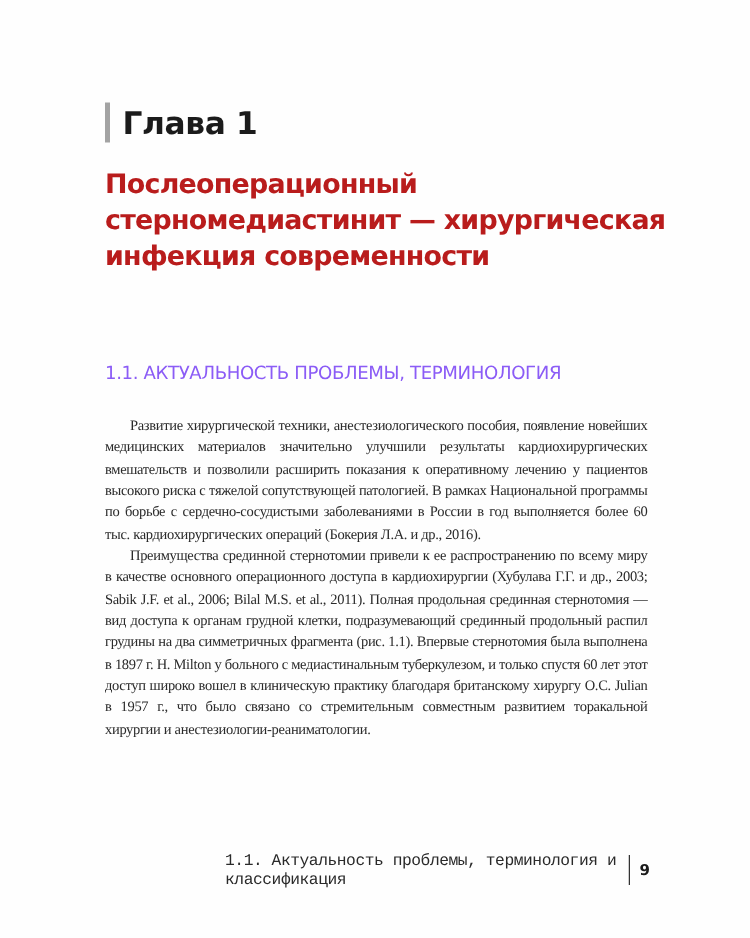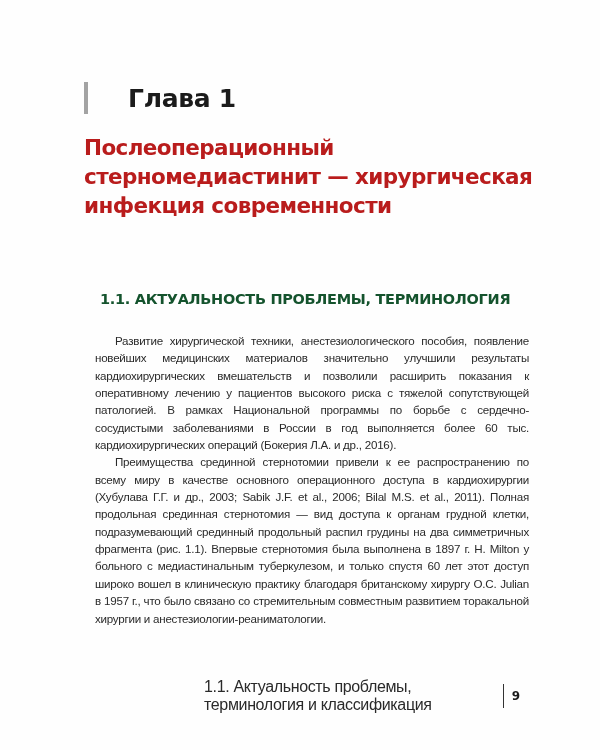--- a/index.html
+++ b/index.html
@@ -1,34 +1,34 @@
 <!DOCTYPE html>
 <html><head>
 <meta charset="utf-8">
 <style>
   html, body { margin: 0; padding: 0; background: #fefefe; }
   body { width: 600px; height: 750px; position: relative; overflow: hidden; color: #1e1e1e; }
   .page { position: absolute; left: 0; top: 0; width: 600px; height: 750px; }
 
-  .chapter-head { position: absolute; left: 84px; top: 82px; display: flex; align-items: center; gap: 30px; }
+  .chapter-head { position: absolute; left: 84px; top: 82px; display: flex; align-items: center; }
   .chapter-bar { width: 4px; height: 32px; background: #a3a3a3; margin-right: 10px; }
   .chapter-label { font-family: "DejaVu Sans", sans-serif; font-weight: bold; font-size: 25px; color: #1b1b1b; letter-spacing: -0.3px; }
 
   .chapter-title { position: absolute; left: 84px; top: 133px; width: 470px;
     font-family: "DejaVu Sans", sans-serif; font-weight: bold; font-size: 21.5px; line-height: 29px; color: #b91c1c; letter-spacing: -0.6px; }
 
-  .section-title { position: absolute; left: 100px; top: 290px; width: 470px;
-    font-family: "DejaVu Sans", sans-serif; font-weight: bold; font-size: 14.5px; line-height: 18px; color: #14532d; letter-spacing: -0.3px; }
+  .section-title { position: absolute; left: 84px; top: 290px; width: 470px;
+    font-family: "DejaVu Sans", sans-serif; font-weight: normal; font-size: 14.5px; line-height: 18px; color: #8b5cf6; letter-spacing: -0.3px; }
 
-  .body-text { position: absolute; left: 95px; top: 332px; width: 434px;
-    font-family: Liberation Sans, sans-serif; font-size: 11.6px; line-height: 17.35px; color: #2a2a2a; letter-spacing: -0.25px; }
+  .body-text { position: absolute; left: 84px; top: 332px; width: 434px;
+    font-family: Liberation Serif, serif; font-size: 11.6px; line-height: 17.35px; color: #2a2a2a; letter-spacing: -0.25px; }
   .body-text p { margin: 0; text-align: justify; text-indent: 20px; hyphens: manual; }
 
   .footer { position: absolute; left: 180px; top: 683px; width: 340px; height: 26px; display: flex; align-items: center; justify-content: flex-end; }
-  .footer-text { font-family: Liberation Sans, sans-serif; font-size: 16px; color: #2a2a2a; letter-spacing: -0.35px; margin-left: 24px; }
+  .footer-text { font-family: Liberation Mono, monospace; font-size: 13px; color: #2a2a2a; letter-spacing: -0.35px; }
   .footer-sep { width: 1.5px; height: 24px; background: #333; margin: 0 8px 0 9px; }
   .footer-page { font-family: "DejaVu Sans", sans-serif; font-weight: bold; font-size: 12px; color: #1b1b1b; }
 </style>
 </head>
 <body>
 
 <div class="page">
 
   <div class="chapter-head">
     <div class="chapter-bar"></div>

